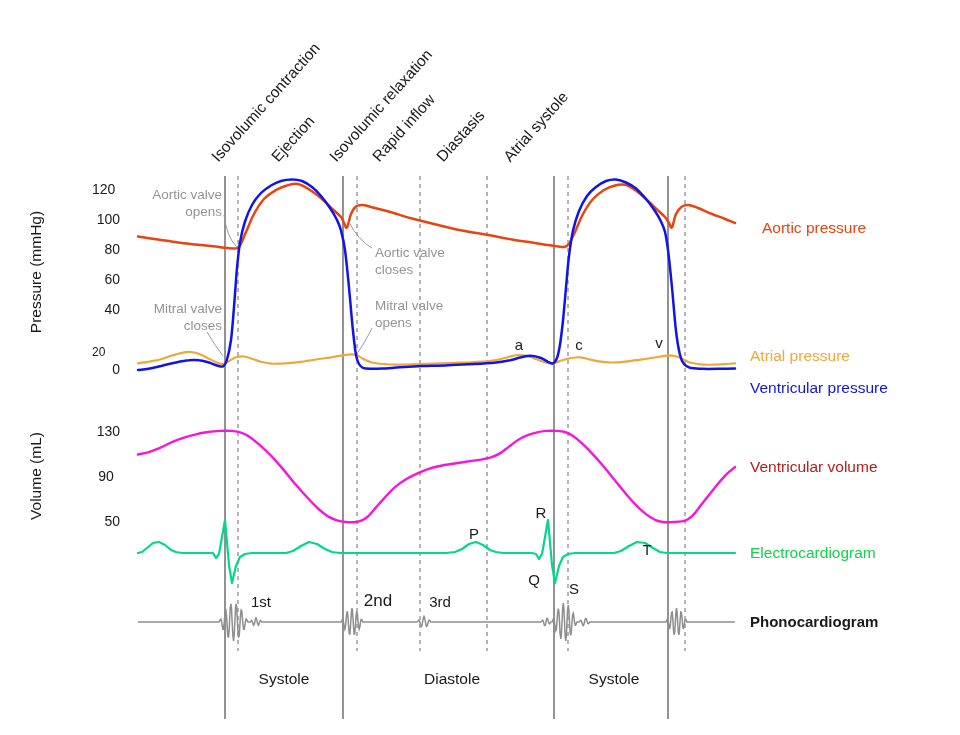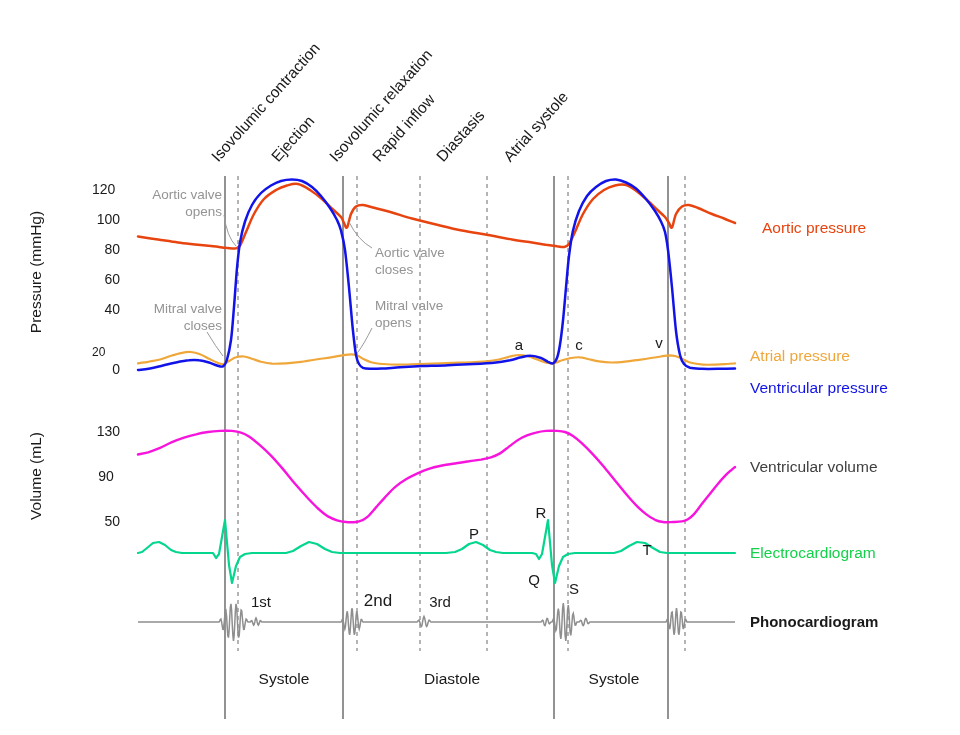--- a/index.html
+++ b/index.html
@@ -70,21 +70,21 @@
       <div class="lbl" style="left: 340px; top: 146px; height: 20px; line-height: 20px; transform-origin: 0px 100%; transform: rotate(-48deg); font-size: 15.5px; white-space: nowrap;">Isovolumic relaxation</div>
       <div class="lbl" style="left: 383px; top: 146px; height: 20px; line-height: 20px; transform-origin: 0px 100%; transform: rotate(-48deg); font-size: 15.5px; white-space: nowrap;">Rapid inflow</div>
       <div class="lbl" style="left: 447px; top: 146px; height: 20px; line-height: 20px; transform-origin: 0px 100%; transform: rotate(-48deg); font-size: 15.5px; white-space: nowrap;">Diastasis</div>
       <div class="lbl" style="left: 514px; top: 146px; height: 20px; line-height: 20px; transform-origin: 0px 100%; transform: rotate(-48deg); font-size: 15.5px; white-space: nowrap;">Atrial systole</div>
       <div class="lbl" style="left: 284px; top: 670px; transform: translateX(-50%); font-size: 15.5px;">Systole</div>
       <div class="lbl" style="left: 452px; top: 670px; transform: translateX(-50%); font-size: 15.5px;">Diastole</div>
       <div class="lbl" style="left: 614px; top: 670px; transform: translateX(-50%); font-size: 15.5px;">Systole</div>
       <div class="lbl" style="left: 750px; top: 356px; transform: translateY(-50%); color: rgb(240, 167, 58); font-size: 15.5px; white-space: nowrap;">Atrial pressure</div>
       <div class="lbl" style="left: 750px; top: 228px; transform: translateY(-50%); color: rgb(232, 68, 15); font-size: 15.5px; white-space: nowrap; margin-left: 12px;">Aortic pressure</div>
       <div class="lbl" style="left: 750px; top: 388px; transform: translateY(-50%); color: rgb(17, 19, 232); font-size: 15.5px; white-space: nowrap;">Ventricular pressure</div>
-      <div class="lbl" style="left: 750px; top: 467px; transform: translateY(-50%); color: #404040; font-size: 15.5px; white-space: nowrap;">Ventricular volume</div>
+      <div class="lbl" style="left: 750px; top: 467px; transform: translateY(-50%); color: #b91c1c; font-size: 15.5px; white-space: nowrap;">Ventricular volume</div>
       <div class="lbl" style="left: 750px; top: 553px; transform: translateY(-50%); color: rgb(18, 210, 74); font-size: 15.5px; white-space: nowrap;">Electrocardiogram</div>
       <div class="lbl" style="left: 750px; top: 621px; transform: translateY(-50%); color: rgb(26, 26, 26); font-size: 15px; white-space: nowrap; font-weight: bold;">Phonocardiogram</div>
       <div class="lbl" style="left: 519px; top: 344px; transform: translate(-50%, -50%); font-size: 15px;">a</div>
       <div class="lbl" style="left: 579px; top: 344px; transform: translate(-50%, -50%); font-size: 15px;">c</div>
       <div class="lbl" style="left: 659px; top: 342px; transform: translate(-50%, -50%); font-size: 15px;">v</div>
       <div class="lbl" style="left: 474px; top: 533px; transform: translate(-50%, -50%); font-size: 15px;">P</div>
       <div class="lbl" style="left: 541px; top: 512px; transform: translate(-50%, -50%); font-size: 15px;">R</div>
       <div class="lbl" style="left: 534px; top: 579px; transform: translate(-50%, -50%); font-size: 15px;">Q</div>
       <div class="lbl" style="left: 574px; top: 588px; transform: translate(-50%, -50%); font-size: 15px;">S</div>
       <div class="lbl" style="left: 647px; top: 549px; transform: translate(-50%, -50%); font-size: 15px;">T</div>

